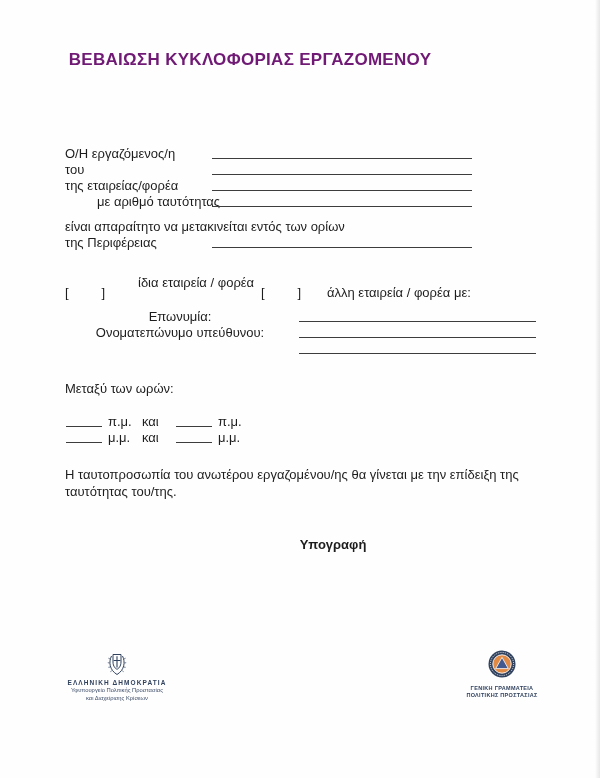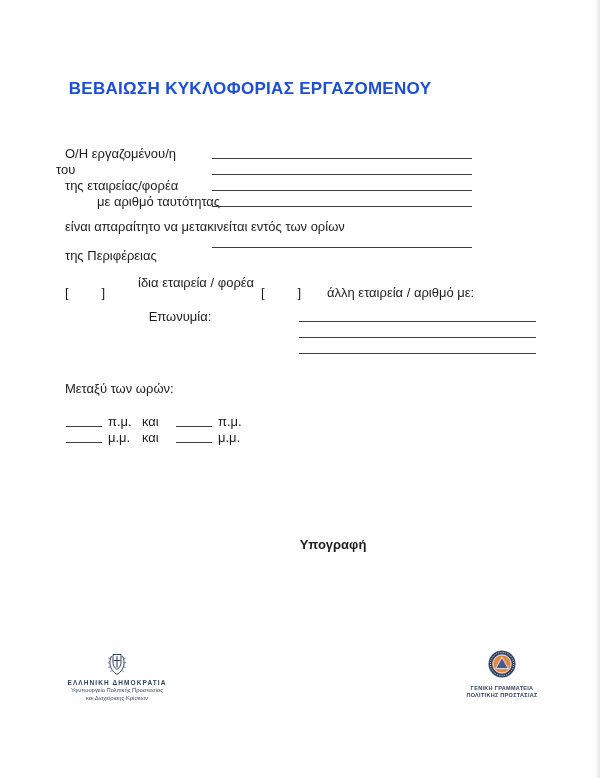--- a/index.html
+++ b/index.html
@@ -1,21 +1,21 @@
 <!DOCTYPE html>
 <html><head>
 <meta charset="utf-8">
 <style>
   html,body{margin:0;padding:0;background:#ffffff;}
   .page{position:relative;width:600px;height:778px;background:#fefefe;
         font-family:"Liberation Sans",sans-serif;color:#1d1d1d;overflow:hidden;}
   .edge-right{position:absolute;top:0;right:0;width:5px;height:778px;
         background:linear-gradient(to right,#fefefe,#e7e7e7);}
-  .title{position:absolute;top:79px;left:0;width:500px;text-align:center;
-        font-size:17px;font-weight:bold;letter-spacing:.3px;color:#1d4ed8;}
+  .title{position:absolute;top:50px;left:0;width:500px;text-align:center;
+        font-size:17px;font-weight:bold;letter-spacing:.3px;color:#701a75;}
   .lbl{position:absolute;font-size:13px;line-height:16px;white-space:nowrap;}
   .blank{position:absolute;height:12px;border-bottom:1px solid #3d3d3d;}
   .rlabel{position:absolute;font-size:13px;line-height:16px;text-align:center;white-space:nowrap;}
   .bracket-pair{position:absolute;display:flex;justify-content:space-between;
         width:40px;font-size:13px;line-height:16px;}
   .note{position:absolute;font-size:13px;line-height:17px;}
   .sig{position:absolute;left:0;width:600px;text-align:center;font-size:13px;font-weight:bold;padding-left:33px;}
   .footer-block{position:absolute;text-align:center;color:#31425f;}
   .f-line1{font-size:6.5px;font-weight:bold;letter-spacing:1.1px;line-height:9px;margin-top:2px;}
   .f-line2{font-size:5.8px;line-height:7.5px;color:#3c4c68;}
@@ -24,69 +24,71 @@
 </style>
 </head>
 <body>
 
 <div class="page">
 
   <div class="edge-right"></div>
 
   <div class="title">ΒΕΒΑΙΩΣΗ ΚΥΚΛΟΦΟΡΙΑΣ ΕΡΓΑΖΟΜΕΝΟΥ</div>
 
-  <span class="lbl" style="left:65px;top:146px;">Ο/Η εργαζομένου/η</span>
+  <span class="lbl" style="left:65px;top:146px;">Ο/Η εργαζόμενος/η</span>
   <div class="blank" style="left:212px;top:146px;width:260px;"></div>
 
-  <span class="lbl" style="left:56px;top:162px;">του</span>
+  <span class="lbl" style="left:65px;top:162px;">του</span>
   <div class="blank" style="left:212px;top:162px;width:260px;"></div>
 
   <span class="lbl" style="left:65px;top:178px;text-align:right;">της εταιρείας/φορέα</span>
   <div class="blank" style="left:212px;top:178px;width:260px;"></div>
 
   <span class="lbl" style="left:65px;top:194px;padding-left:32px;">με αριθμό ταυτότητας</span>
   <div class="blank" style="left:212px;top:194px;width:260px;"></div>
 
   <span class="lbl" style="left:65px;top:219px;">είναι απαραίτητο να μετακινείται εντός των ορίων</span>
-  <span class="lbl" style="left:65px;top:248px;">της Περιφέρειας</span>
+  <span class="lbl" style="left:65px;top:235px;">της Περιφέρειας</span>
   <div class="blank" style="left:212px;top:235px;width:260px;"></div>
 
 
   <div class="bracket-pair" style="left:65px;top:285px;">
     <span>[</span>
     <span>]</span>
   </div>
   <span class="lbl" style="left:138px;top:275px;">ίδια εταιρεία / φορέα</span>
   <div class="bracket-pair" style="left:261px;top:285px;">
     <span>[</span>
     <span>]</span>
   </div>
-  <span class="lbl" style="left:327px;top:285px;">άλλη εταιρεία / αριθμό με:</span>
+  <span class="lbl" style="left:327px;top:285px;">άλλη εταιρεία / φορέα με:</span>
 
   <span class="rlabel" style="left:65px;top:309px;width:230px;">Επωνυμία:</span>
   <div class="blank" style="left:299px;top:309px;width:237px;"></div>
 
+  <span class="rlabel" style="left:65px;top:325px;width:230px;">Ονοματεπώνυμο υπεύθυνου:</span>
   <div class="blank" style="left:299px;top:325px;width:237px;"></div>
 
   <div class="blank" style="left:299px;top:341px;width:237px;"></div>
 
   <span class="lbl" style="left:65px;top:381px;text-align:right;">Μεταξύ των ωρών:</span>
 
   <div class="blank" style="left:66px;top:414px;width:36px;"></div>
   <span class="lbl" style="left:108px;top:414px;">π.μ.</span>
   <span class="lbl" style="left:142px;top:414px;">και</span>
   <div class="blank" style="left:176px;top:414px;width:36px;"></div>
   <span class="lbl" style="left:218px;top:414px;">π.μ.</span>
 
   <div class="blank" style="left:66px;top:430px;width:36px;"></div>
   <span class="lbl" style="left:108px;top:430px;">μ.μ.</span>
   <span class="lbl" style="left:142px;top:430px;">και</span>
   <div class="blank" style="left:176px;top:430px;width:36px;"></div>
   <span class="lbl" style="left:218px;top:430px;">μ.μ.</span>
 
+  <div class="note" style="left:65px;top:466px;width:480px;position:absolute;">Η ταυτοπροσωπία του ανωτέρου εργαζομένου/ης θα γίνεται με την επίδειξη της ταυτότητας του/της.</div>
 
   <div class="sig" style="top:537px;">Υπογραφή</div>
 
   <div class="footer-block" style="left:55px;top:651px;width:124px;">
     <span>
       <svg width="20" height="25" viewBox="0 0 20 25">
         <g fill="none" stroke="#31425f" stroke-width="1">
           <path d="M4.5,5 C1.5,11 2.5,19 10,23.5"></path>
           <path d="M15.5,5 C18.5,11 17.5,19 10,23.5"></path>
           <path d="M3,8 l-1.6,-0.8 M2.6,12 l-1.8,-0.3 M3.2,16 l-1.8,0.3 M4.8,19.7 l-1.4,1 M17,8 l1.6,-0.8 M17.4,12 l1.8,-0.3 M16.8,16 l1.8,0.3 M15.2,19.7 l1.4,1" stroke-width="0.7"></path>

